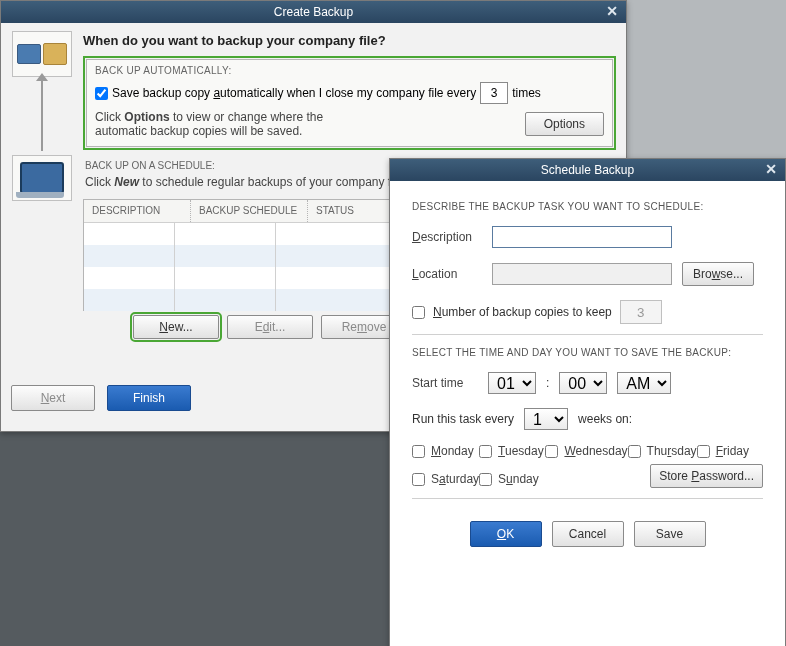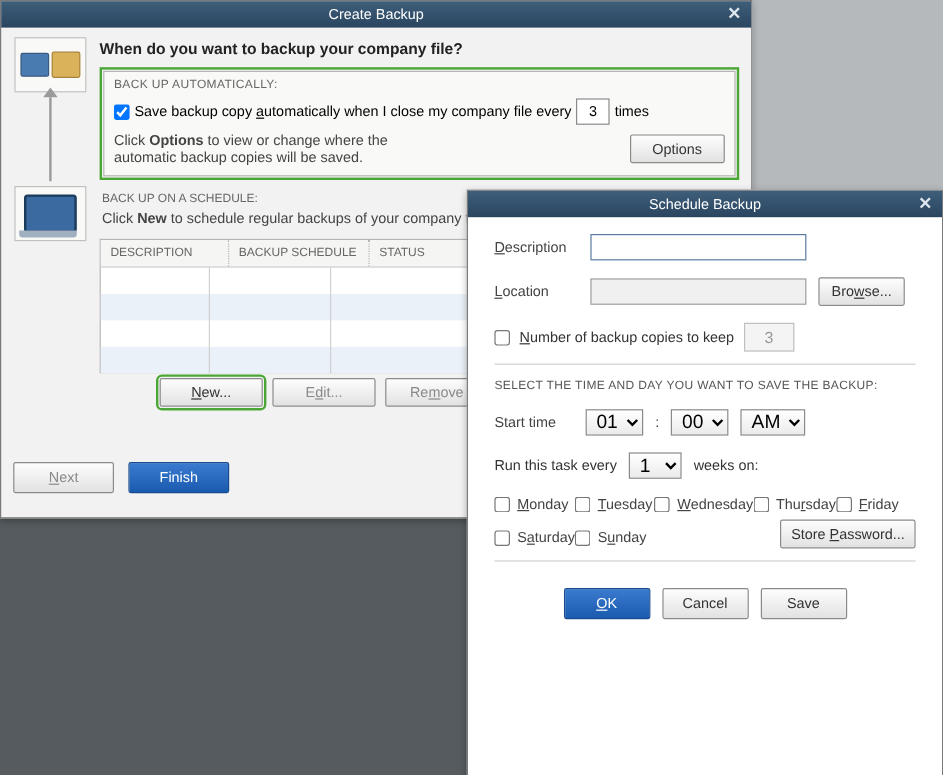--- a/index.html
+++ b/index.html
@@ -196,21 +196,21 @@
   }
   .sched-title {
     color: #666;
     font-size: 10px;
     margin: 0 0 4px 2px;
   }
   .sched-hint {
     margin: 0 0 10px 2px;
     color: #444;
   }
-  .sched-hint b { font-weight: bold; }
+  .sched-hint b { font-weight: bold; font-style: italic; }
   .table-wrap {
     border: 1px solid #b5b5b5;
     height: 110px;
     background: #fff;
     margin-bottom: 4px;
   }
   .table-head {
     display: flex;
     height: 22px;
     background: #f5f5f3;
@@ -445,20 +445,21 @@
     <button class="btn primary">Finish</button>
   </div>
 </div>
 
 <div id="win-schedule" class="window">
   <div class="titlebar">
     <span>Schedule Backup</span>
     <span class="close">✕</span>
   </div>
   <div class="body">
+    <div class="section-title">DESCRIBE THE BACKUP TASK YOU WANT TO SCHEDULE:</div>
 
     <div class="form-row">
       <label><u>D</u>escription</label>
       <input class="txt" style="width: 170px;" value="">
     </div>
 
     <div class="form-row">
       <label><u>L</u>ocation</label>
       <input class="txt loc" style="width: 170px;" readonly="" value="">
       <button class="btn" style="padding:0 10px"><span>Bro</span><u>w</u><span>se...</span></button>

